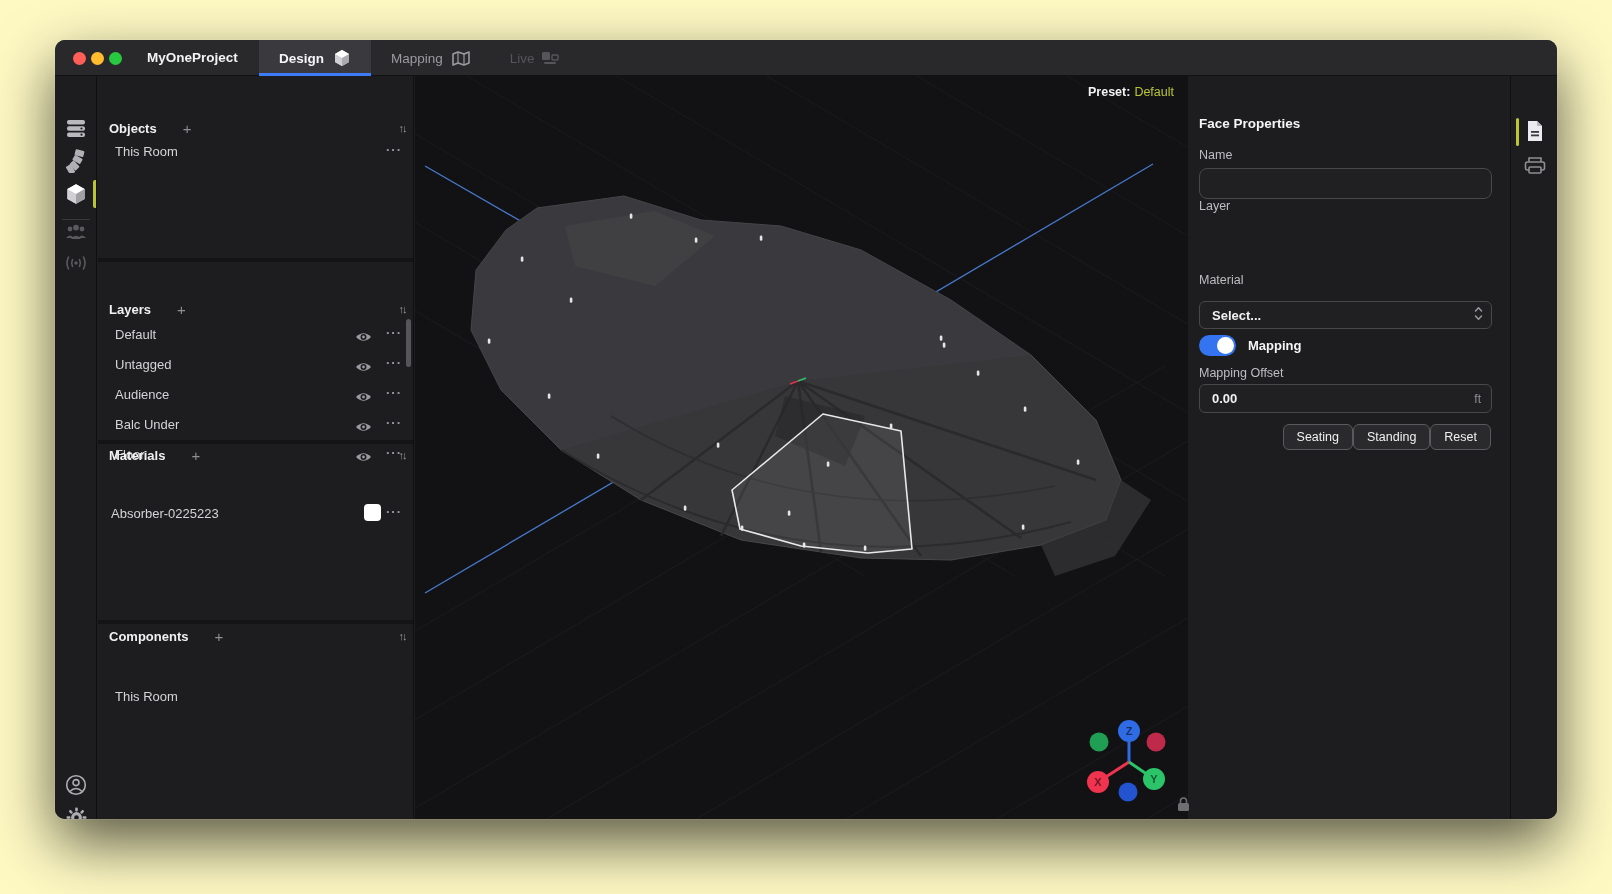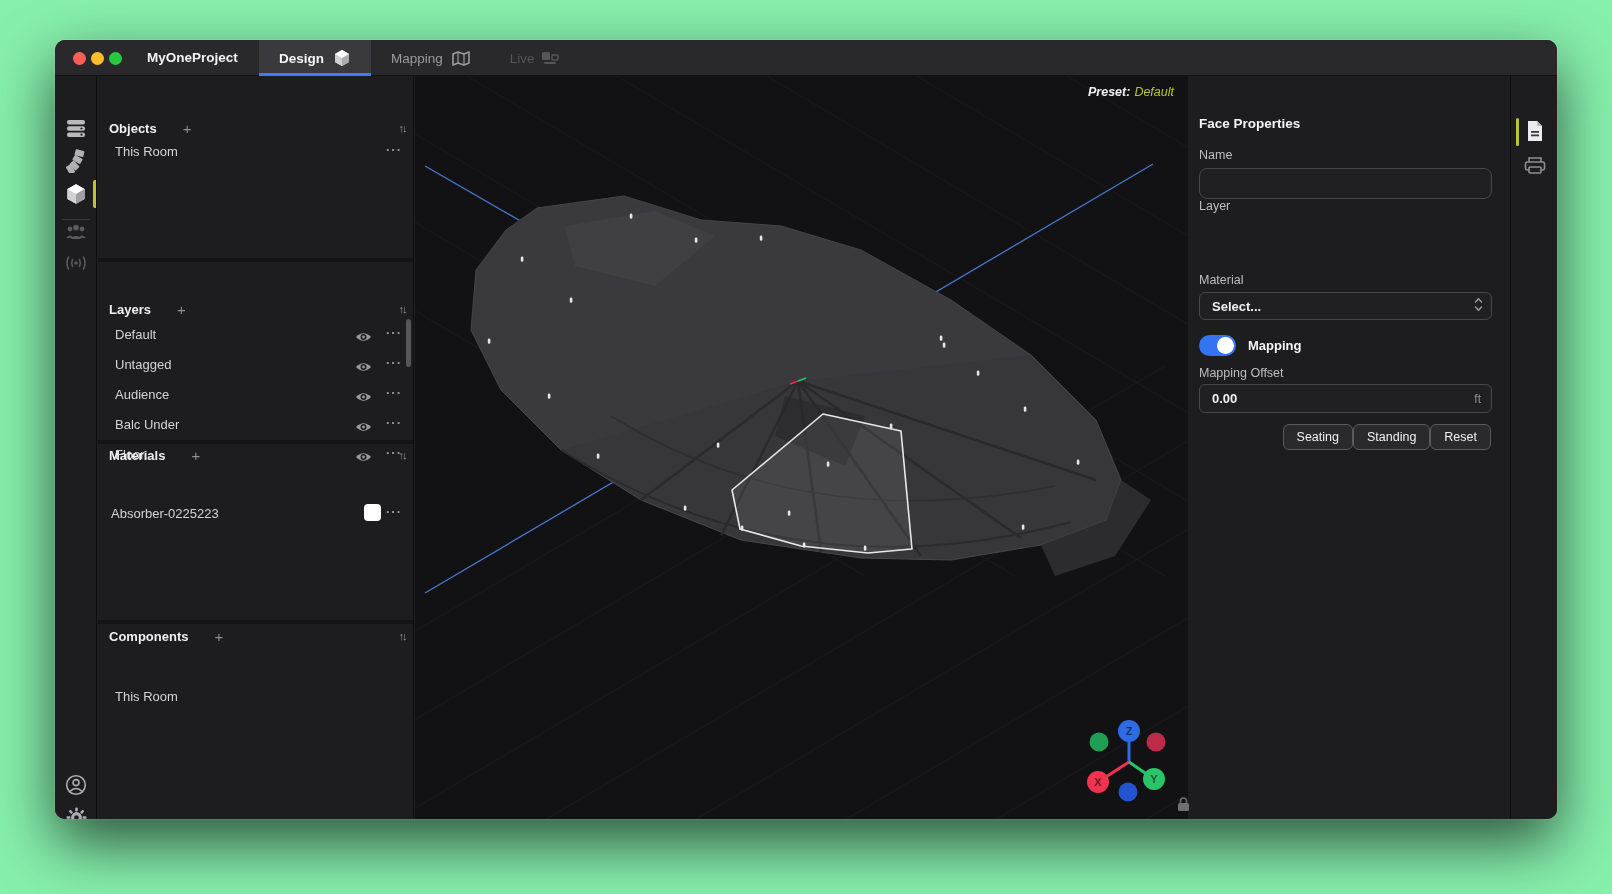--- a/index.html
+++ b/index.html
@@ -1,18 +1,18 @@
 <!DOCTYPE html>
 <html><head>
 <meta charset="utf-8">
 <style>
   * { margin:0; padding:0; box-sizing:border-box; }
   html,body { background:#000; }
   body { font-family:"Liberation Sans", sans-serif; -webkit-font-smoothing:antialiased; }
-  .screen { position:relative; width:1612px; height:894px; background:#86efac; overflow:hidden; }
+  .screen { position:relative; width:1612px; height:894px; background:#fef9c3; overflow:hidden; }
 
   .app { position:absolute; left:55px; top:40px; width:1502px; height:779px;
          background:#1d1d1f; border-radius:10px; overflow:hidden;
          box-shadow:0 0 0 1px rgba(255,255,255,0.09), 0 24px 60px rgba(0,0,0,0.65); }
 
   
   .titlebar { position:absolute; left:0; top:0; width:100%; height:36px; background:#29292b; border-bottom:1px solid #121214; }
   .traffic { position:absolute; top:11.5px; width:13px; height:13px; border-radius:50%; }
   .t-red   { left:18px;  background:#ff5f57; }
   .t-yel   { left:36px;  background:#febc2e; }
@@ -41,21 +41,21 @@
   .row-label { position:absolute; color:#d4d4d8; font-size:13px; }
   .more-dots { position:absolute; color:#9a9aa0; font-size:13px; letter-spacing:1px; font-weight:700; }
   .eye { position:absolute; width:17px; height:12px; }
   .swatch { position:absolute; width:17px; height:17px; background:#ffffff; border-radius:4px; }
   .scroll-thumb { position:absolute; width:5px; border-radius:3px; background:#55555a; }
   .lock { position:absolute; width:13px; height:15px; opacity:0.75; }
 
   
   .viewport { position:absolute; left:360px; top:36px; width:773px; height:743px; background:#121214; }
   .viewport svg { position:absolute; left:0; top:0; }
-  .preset { position:absolute; top:9px; right:14px; font-size:12.5px;font-style:italic; }
+  .preset { position:absolute; top:9px; right:14px; font-size:12.5px; }
   .preset .p-label { color:#f2f2f4; font-weight:700; }
   .preset .p-value { color:#b9c534; margin-left:4px; }
   .vp-lock { position:absolute; right:11px; bottom:22px; }
 
   
   .right-panel { position:absolute; left:1134px; top:36px; width:322px; height:743px; background:#1d1d1f; border-right:1px solid #0f0f10; }
   .rp-title { position:absolute; left:10px; top:47px; transform:translateY(-50%); color:#f5f5f7; font-size:13.5px; font-weight:700; }
   .rp-label { position:absolute; left:10px; color:#bdbdc2; font-size:12.5px; }
   .rp-input { position:absolute; left:10px; width:293px; background:#202022; border:1px solid #48484a; color:#f0f0f2; font-size:13px;
               font-family:"Liberation Sans", sans-serif; padding:0 10px; outline:none; }
@@ -412,21 +412,21 @@
 
   <div class="right-panel">
     <div class="rp-title">Face Properties</div>
 
     <div class="rp-label" style="top:72px;">Name</div>
     <input class="rp-input name-input" type="text" value="" style="">
 
     <div class="rp-label" style="top:123px;text-align:center;">Layer</div>
 
     <div class="rp-label" style="top:197px;">Material</div>
-    <div class="rp-select" style="top:216px;">
+    <div class="rp-select" style="top:225px;">
       <span>Select...</span>
       <span>
         <svg width="9" height="15" viewBox="0 0 9 15">
               <polyline points="1.5,5 4.5,1.8 7.5,5" fill="none" stroke="#9a9aa0" stroke-width="1.5" stroke-linecap="round" stroke-linejoin="round"></polyline>
               <polyline points="1.5,10 4.5,13.2 7.5,10" fill="none" stroke="#9a9aa0" stroke-width="1.5" stroke-linecap="round" stroke-linejoin="round"></polyline>
             </svg>
       </span>
     </div>
 
     <div class="toggle-row">

